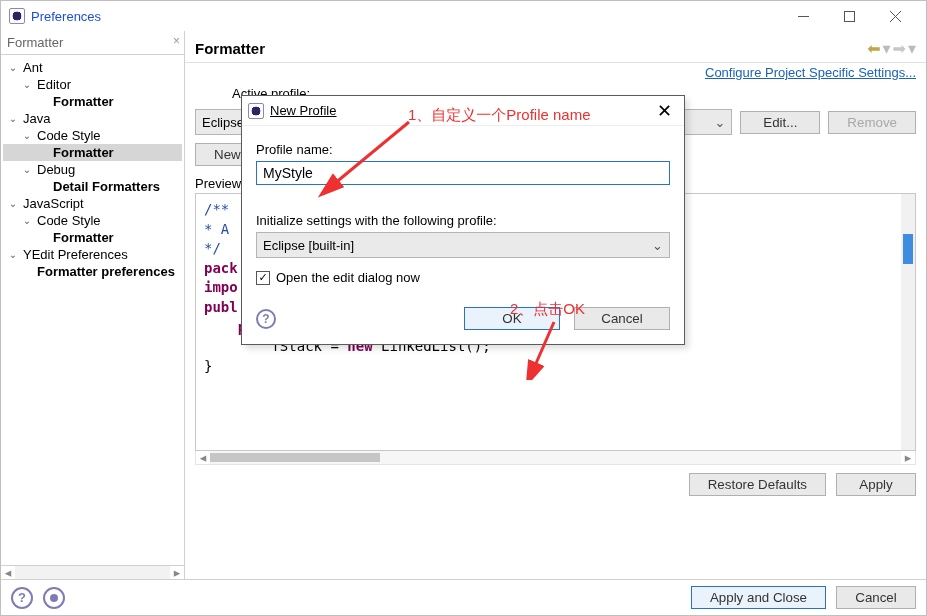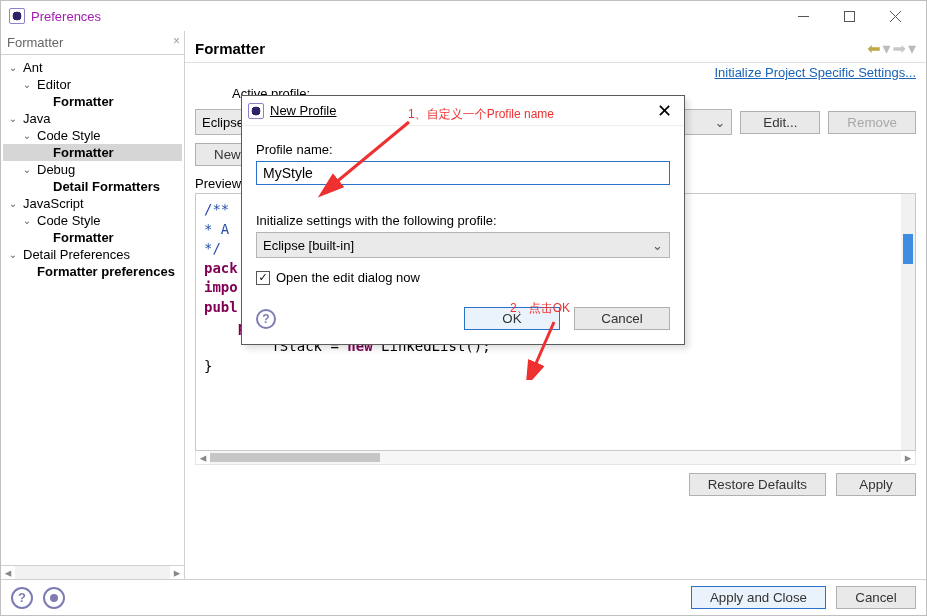--- a/index.html
+++ b/index.html
@@ -1,19 +1,19 @@
 <!DOCTYPE html>
 <html><head>
 <meta charset="utf-8">
 <style>
 html,body{margin:0;padding:0;font-family:"Segoe UI",Tahoma,sans-serif;font-size:13px;color:#000;background:#fff;width:927px;height:616px;overflow:hidden;}
 *{box-sizing:border-box;}
 
 .window{width:927px;height:616px;border:1px solid #bfbfbf;display:flex;flex-direction:column;}
-.titlebar{height:30px;display:flex;align-items:center;padding:15px 8px;background:#fff;color:#a21caf;}
+.titlebar{height:30px;display:flex;align-items:center;padding:15px 8px;background:#fff;color:#1d4ed8;}
 .titlebar .title{flex:0 0 auto;padding-left:6px;}
 .titlebar .spacer{flex:1;}
 .titlebar .winbtn{width:46px;height:30px;display:flex;align-items:center;justify-content:center;color:#555;}
 .eclipse-ico{width:16px;height:16px;background:
   radial-gradient(circle at 50% 50%, #2d2366 0 45%, transparent 46%),
   linear-gradient(#fff,#fff);
   border:1px solid #8b82c9;border-radius:2px;}
 
 .body{display:flex;flex:1;overflow:hidden;}
 .left-pane{width:184px;border-right:1px solid #d0d0d0;display:flex;flex-direction:column;}
@@ -72,21 +72,21 @@
 .modal .mtitle .spacer{flex:1;}
 .modal .mtitle .close{font-size:18px;padding:0 6px;}
 .modal .mbody{padding:10px 14px 12px 14px;}
 .modal .mbody .lbl{margin:6px 0 4px;}
 .modal input[type=text]{width:100%;padding:3px 6px;font-size:14px;border:1px solid #2a72c8;outline:none;}
 .modal .mfoot{display:flex;align-items:center;padding:10px 14px 14px 14px;gap:14px;}
 .modal .mfoot .sp{flex:1;}
 .checkbox{display:flex;align-items:center;gap:6px;user-select:none;}
 .checkbox .box{width:14px;height:14px;border:1px solid #555;display:flex;align-items:center;justify-content:center;font-size:11px;line-height:1;}
 
-.anno{position:absolute;pointer-events:none;color:#ee3030;font-size:12px;}
+.anno{position:absolute;pointer-events:none;color:#ee3030;font-size:15px;}
 .arrow-svg{position:absolute;pointer-events:none;}
 </style>
 </head>
 <body>
 
 <div class="window">
 
   <div class="titlebar">
     <span class="eclipse-ico"></span>
     <span class="title">Preferences</span>
@@ -155,21 +155,21 @@
           <div class="node d1">
             <span class="tw">⌄</span>
             <span>Code Style</span>
           </div>
           <div class="node d2">
             <span class="tw"></span>
             <span class="bold">Formatter</span>
           </div>
           <div class="node d0">
             <span class="tw">⌄</span>
-            <span>Detail Preferences</span>
+            <span>YEdit Preferences</span>
           </div>
           <div class="node d1">
             <span class="tw"></span>
             <span class="bold">Formatter preferences</span>
           </div>
         </div>
       <div class="left-scroll">
         <span class="arr">◂</span>
           <span class="track"></span>
           <span class="arr">▸</span>
@@ -180,21 +180,21 @@
       <div class="right-header">
         <h1>Formatter</h1>
         <div class="navarrows">
           <span>⬅</span>
           <span style="color:#bbb;">▾</span>
           <span style="color:#c8c8c8;">➡</span>
           <span style="color:#bbb;">▾</span>
         </div>
       </div>
       <div class="link-line">
-        <a>Initialize Project Specific Settings...</a>
+        <a>Configure Project Specific Settings...</a>
       </div>
       <div class="profile-row">
         <label style="min-width:auto;">Active profile:</label>
       </div>
       <div class="profile-row">
         <div class="dd combo">
           <span class="txt">Eclipse [built-in]</span>
           <span class="chev">⌄</span>
         </div>
         <button class="btn">Edit...</button>

